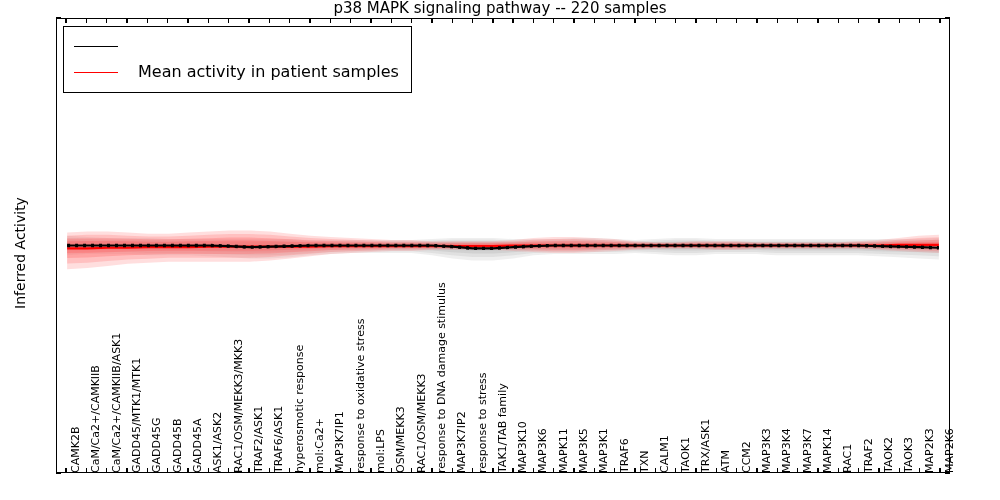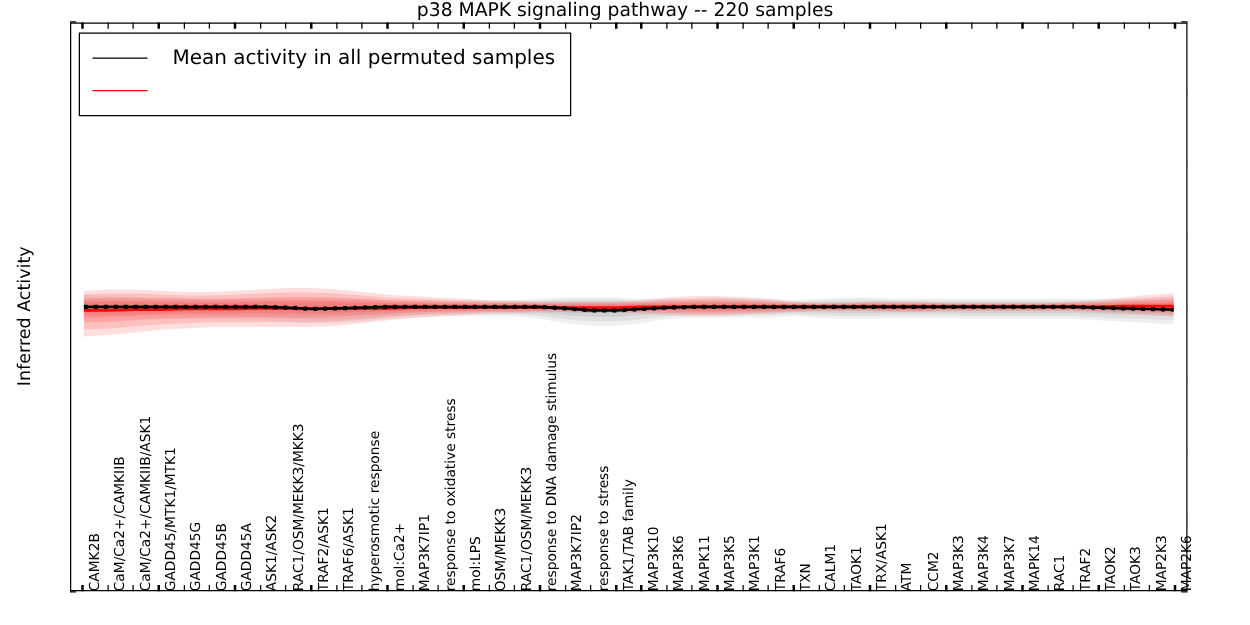--- a/index.html
+++ b/index.html
@@ -246,20 +246,20 @@
       <div class="xlabel-item" style="left: 862.568px;">TRAF2</div>
       <div class="xlabel-item" style="left: 882.886px;">TAOK2</div>
       <div class="xlabel-item" style="left: 903.205px;">TAOK3</div>
       <div class="xlabel-item" style="left: 923.523px;">MAP2K3</div>
       <div class="xlabel-item" style="left: 943.841px;">MAP2K6</div>
     </div>
 
   <div id="legend">
     <div class="legend-row">
       <span class="legend-swatch"></span>
-      <span class="legend-text">Mean activity in all permuted samples</span>
     </div>
     <div class="legend-row">
       <span class="legend-swatch red"></span>
+      <span class="legend-text">Mean activity in patient samples</span>
     </div>
   </div>
 
 </div>
 
 </body></html>

